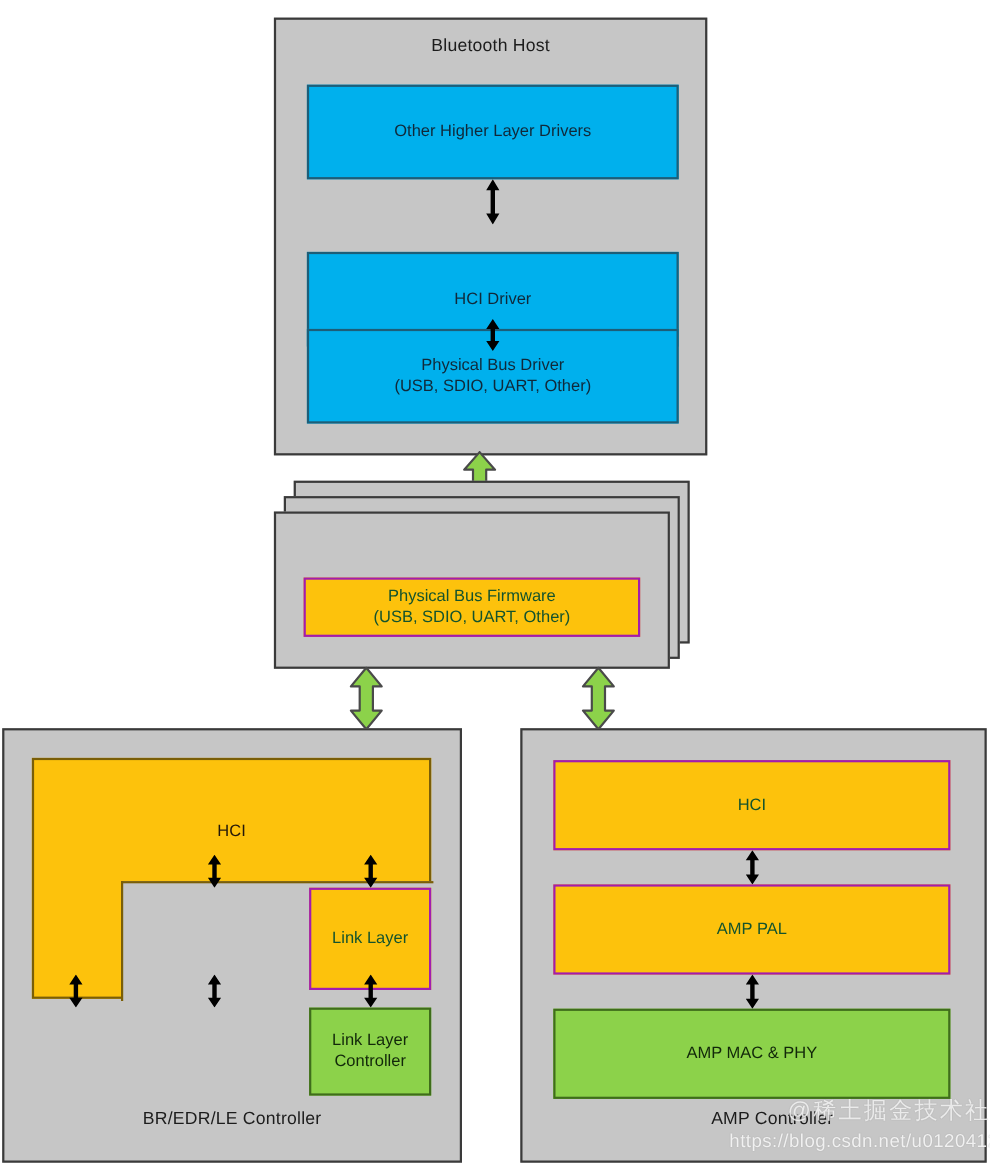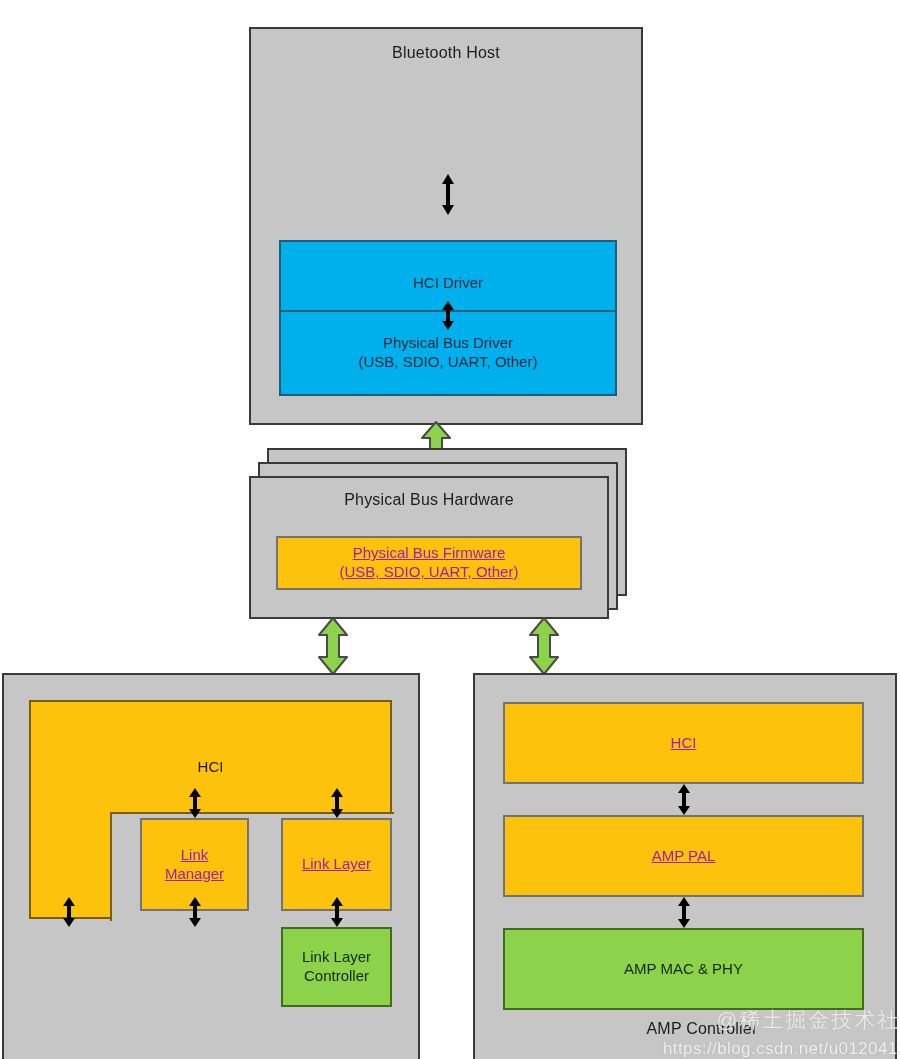--- a/index.html
+++ b/index.html
@@ -8,21 +8,21 @@
     width: 900px;
     height: 1059px;
     background: #ffffff;
     font-family: "Liberation Sans", sans-serif;
     position: relative;
     overflow: hidden;
   }
 
   #stage {
     position: absolute;
-    left: 0; top: 11px;
+    left: 0; top: 0;
     width: 900px;
     height: 831px;
   }
 
   
   .panel {
     position: absolute;
     background: #c6c6c6;
     border: 2px solid #3a3a3a;
   }
@@ -47,23 +47,22 @@
     font-size: 15px;
     white-space: pre-line;
   }
   .blk-blue {
     background: #00b0ed;
     border: 2px solid #1d5e78;
     color: #10293a;
   }
   .blk-yellow {
     background: #fdc20c;
-    border: 2px solid #737373;
-    color: #a21caf;
-    text-decoration: underline;
+    border: 2px solid #a21caf;
+    color: #14532d;
   }
   .blk-green {
     background: #8cd24a;
     border: 2px solid #3f6d1b;
     color: #12280a;
   }
 
   
   .blk-L {
     position: absolute;
@@ -116,20 +115,21 @@
   }
 </style>
 </head>
 <body>
 
 <div id="stage">
 
   <div class="panel" style="left:249px; top:16px; width:394px; height:398px;">
     <div class="panel-title" style="top:15px;">Bluetooth Host</div>
 
+    <div class="blk blk-blue" style="left:28px; top:59px; width:338px; height:86px;">Other Higher Layer Drivers</div>
 
     <div class="blk blk-blue" style="left:28px; top:186px; width:338px; height:86px;margin-top:25px;">HCI Driver</div>
 
     <div class="blk blk-blue" style="left:28px; top:281px; width:338px; height:86px;">Physical Bus Driver
 (USB, SDIO, UART, Other)</div>
 
     <div class="arrow-bk" style="left:189px; top:145px; height:41px;">
       <svg width="16" height="41" viewBox="0 0 16 41">
         <polygon points="8,0 14,10 10,10 10,31 14,31 8,41 2,31 6,31 6,10 2,10" fill="#000"></polygon>
       </svg>
@@ -146,21 +146,20 @@
     <svg width="32" height="56" viewBox="0 0 32 56">
       <polygon points="16,1 30,17 22,17 22,39 30,39 16,55 2,39 10,39 10,17 2,17" fill="#8cd24a" stroke="#4a4a4a" stroke-width="2" stroke-linejoin="round"></polygon>
     </svg>
   </div>
 
   <div class="panel" style="left:267px; top:437px; width:360px; height:148px;"></div>
 
   <div class="panel" style="left:258px; top:451px; width:360px; height:148px;"></div>
 
   <div class="panel" style="left:249px; top:465px; width:360px; height:143px;">
-    <div class="panel-title" style="top:13px;">Physical Bus Hardware</div>
 
     <div class="blk blk-yellow" style="left:25px; top:58px; width:306px; height:54px;">Physical Bus Firmware
 (USB, SDIO, UART, Other)</div>
   </div>
 
   <div class="arrow-gr" style="left:317px; top:606px; width:32px; height:58px;">
     <svg width="32" height="58" viewBox="0 0 32 58">
       <polygon points="16,1 30,18 22,18 22,40 30,40 16,57 2,40 10,40 10,18 2,18" fill="#8cd24a" stroke="#4a4a4a" stroke-width="2" stroke-linejoin="round"></polygon>
     </svg>
   </div>
@@ -171,22 +170,20 @@
     </svg>
   </div>
 
   <div class="panel" style="left:2px; top:662px; width:418px; height:395px;">
 
     <div class="blk-L" style="left:25px; top:25px; width:363px; height:219px;">
       <div class="lbl" style="top:56px;">HCI</div>
       <div class="notch" style="left:79px; top:110px; width:284px; height:109px;"></div>
     </div>
 
-    <div class="blk blk-yellow" style="left:136px; top:143px; width:109px; height:93px;">Link
-Manager</div>
 
     <div class="blk blk-yellow" style="left:277px; top:143px; width:111px; height:93px;">Link Layer</div>
 
 
     <div class="blk blk-green" style="left:277px; top:252px; width:111px; height:80px;">Link Layer
 Controller</div>
 
     <div class="arrow-bk" style="left:183px; top:113px; height:30px;">
       <svg width="16" height="30" viewBox="0 0 16 30">
         <polygon points="8,0 14,9 10,9 10,21 14,21 8,30 2,21 6,21 6,9 2,9" fill="#000"></polygon>
@@ -210,20 +207,21 @@
         <polygon points="8,0 14,9 10,9 10,21 14,21 8,30 2,21 6,21 6,9 2,9" fill="#000"></polygon>
       </svg>
     </div>
 
     <div class="arrow-bk" style="left:325px; top:222px; height:30px;">
       <svg width="16" height="30" viewBox="0 0 16 30">
         <polygon points="8,0 14,9 10,9 10,21 14,21 8,30 2,21 6,21 6,9 2,9" fill="#000"></polygon>
       </svg>
     </div>
 
+    <div class="panel-title" style="top:345px;">BR/EDR/LE Controller</div>
   </div>
 
   <div class="panel" style="left:473px; top:662px; width:424px; height:395px;">
 
     <div class="blk blk-yellow" style="left:28px; top:27px; width:361px; height:82px;">HCI</div>
 
     <div class="blk blk-green" style="left:28px; top:253px; width:361px; height:82px;">AMP MAC &amp; PHY</div>
 
     <div class="blk blk-yellow" style="left:28px; top:140px; width:361px; height:82px;">AMP PAL</div>
 

